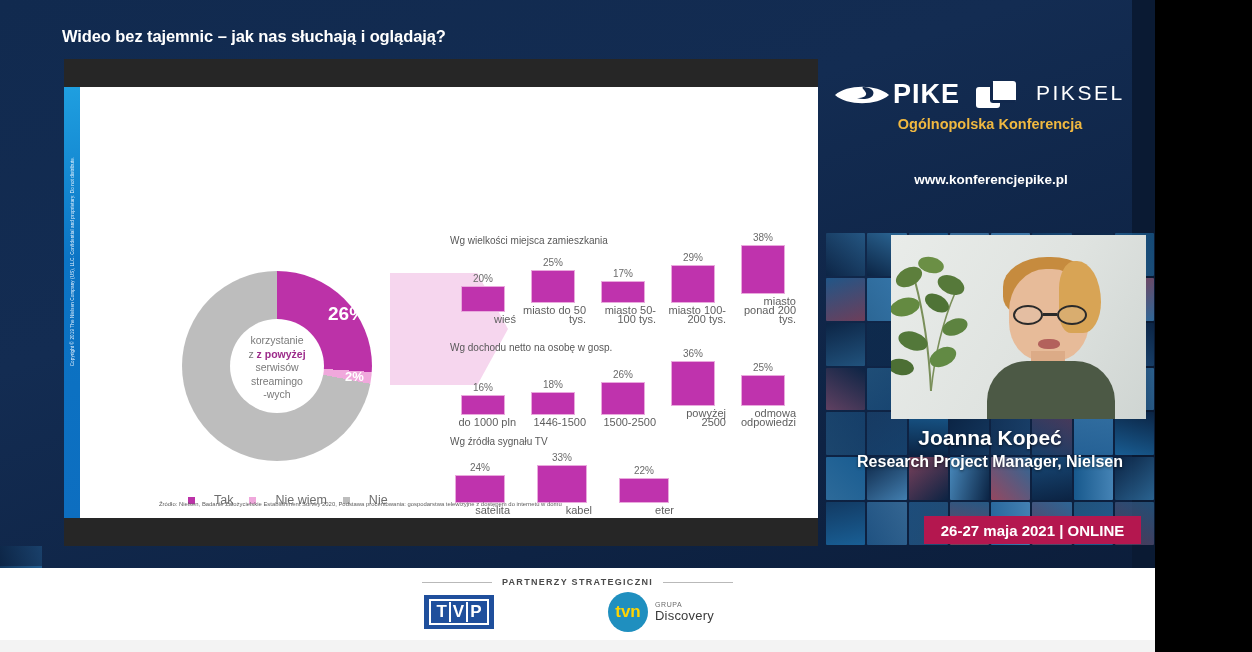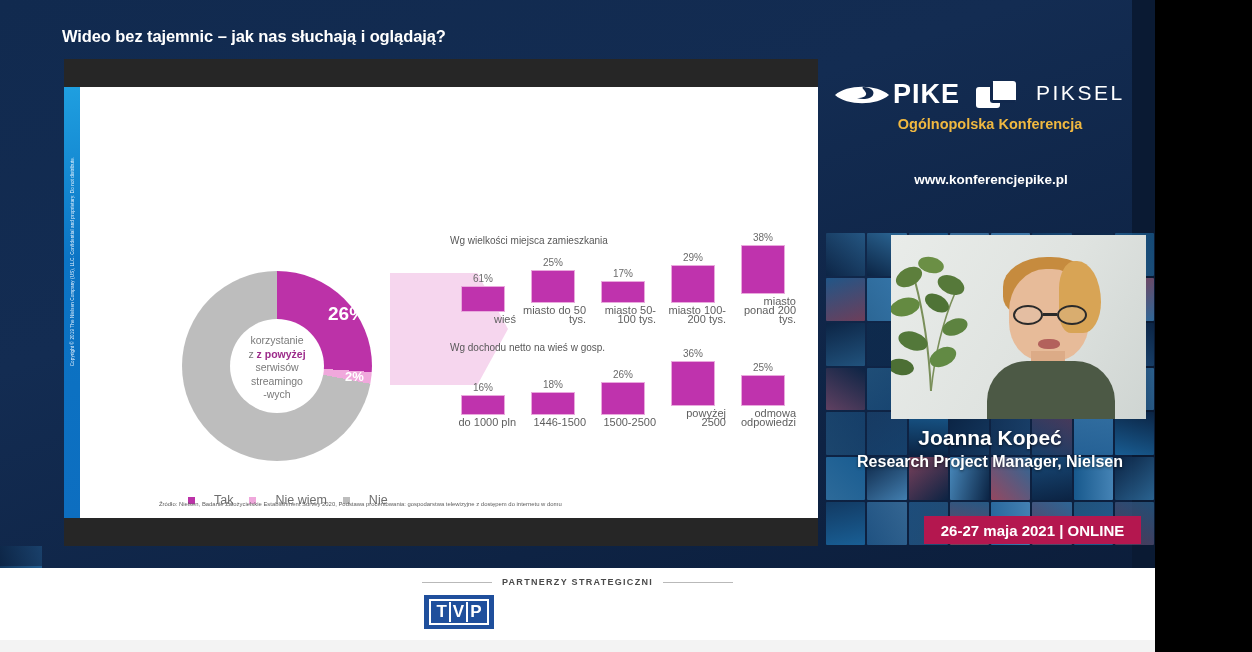--- a/index.html
+++ b/index.html
@@ -242,21 +242,21 @@
               <span class="sw" style="background:#bdbdbd"></span>
               <span>Nie</span>
             </div>
           </div>
         </div>
 
         <div class="chart" style="left:370px; top:148px; width:340px;">
           <div class="ctitle">Wg wielkości miejsca zamieszkania</div>
           <div class="bars" id="bars1" style="height: 72px; margin-top: 6px; gap: 4px;">
               <div class="bcol">
-                <div class="bval">61%</div>
+                <div class="bval">20%</div>
                 <div class="bar" style="height: 26px; width: 44px; background: rgb(191, 51, 173);"></div>
                 <div class="bcat" style="width: 66px;">wieś</div>
               </div>
               <div class="bcol">
                 <div class="bval">25%</div>
                 <div class="bar" style="height: 33px; width: 44px; background: rgb(191, 51, 173);"></div>
                 <div class="bcat" style="width: 66px;">miasto do 50 tys.</div>
               </div>
               <div class="bcol">
                 <div class="bval">17%</div>
@@ -270,21 +270,21 @@
               </div>
               <div class="bcol">
                 <div class="bval">38%</div>
                 <div class="bar" style="height: 49px; width: 44px; background: rgb(191, 51, 173);"></div>
                 <div class="bcat" style="width: 66px;">miasto ponad 200 tys.</div>
               </div>
             </div>
         </div>
 
         <div class="chart" style="left:370px; top:255px; width:340px;">
-          <div class="ctitle">Wg dochodu netto na wieś w gosp.</div>
+          <div class="ctitle">Wg dochodu netto na osobę w gosp.</div>
           <div class="bars" id="bars2" style="height: 68px; margin-top: 6px; gap: 4px;">
               <div class="bcol">
                 <div class="bval">16%</div>
                 <div class="bar" style="height: 20px; width: 44px; background: rgb(191, 51, 173);"></div>
                 <div class="bcat" style="width: 66px;">do 1000 pln</div>
               </div>
               <div class="bcol">
                 <div class="bval">18%</div>
                 <div class="bar" style="height: 23px; width: 44px; background: rgb(191, 51, 173);"></div>
                 <div class="bcat" style="width: 66px;">1446-1500</div>
@@ -300,20 +300,40 @@
                 <div class="bcat" style="width: 66px;">powyżej 2500</div>
               </div>
               <div class="bcol">
                 <div class="bval">25%</div>
                 <div class="bar" style="height: 31px; width: 44px; background: rgb(191, 51, 173);"></div>
                 <div class="bcat" style="width: 66px;">odmowa odpowiedzi</div>
               </div>
             </div>
         </div>
 
+        <div class="chart" style="left:370px; top:349px; width:220px;">
+          <div class="ctitle">Wg źródła sygnału TV</div>
+          <div class="bars" id="bars3" style="height: 62px; margin-top: 6px; gap: 22px;">
+              <div class="bcol">
+                <div class="bval">24%</div>
+                <div class="bar" style="height: 28px; width: 50px; background: rgb(191, 51, 173);"></div>
+                <div class="bcat" style="width: 60px;">satelita</div>
+              </div>
+              <div class="bcol">
+                <div class="bval">33%</div>
+                <div class="bar" style="height: 38px; width: 50px; background: rgb(191, 51, 173);"></div>
+                <div class="bcat" style="width: 60px;">kabel</div>
+              </div>
+              <div class="bcol">
+                <div class="bval">22%</div>
+                <div class="bar" style="height: 25px; width: 50px; background: rgb(191, 51, 173);"></div>
+                <div class="bcat" style="width: 60px;">eter</div>
+              </div>
+            </div>
+        </div>
 
         <div class="footnote">Źródło: Nielsen, Badanie Założycielskie Establishment Survey 2020, Podstawa procentowania: gospodarstwa telewizyjne z dostępem do internetu w domu</div>
 
       </div>
     </div>
   </div>
 
   <div class="videowall" id="videowall">
       <div class="tile" style="left: 1px; top: 1px; width: 39.25px; height: 42.8571px; background: linear-gradient(41deg, rgb(11, 36, 68), rgb(47, 110, 158)); opacity: 0.66;"></div>
       <div class="tile" style="left: 42.25px; top: 1px; width: 39.25px; height: 42.8571px; background: linear-gradient(28deg, rgb(11, 36, 68), rgb(47, 110, 158)); opacity: 0.95;"></div>
@@ -443,15 +463,22 @@
     </div>
 
     <div class="tvp">
       <span class="inner">
         <span>T</span>
         <span>V</span>
         <span>P</span>
       </span>
     </div>
 
+    <div class="tvn-wrap">
+      <div class="tvn-circle">tvn</div>
+      <div class="tvn-disc">
+        <div class="g">GRUPA</div>
+        <div class="d">Discovery</div>
+      </div>
+    </div>
   </div>
   <div class="footer-bottom"></div>
 </div>
 
 </body></html>

